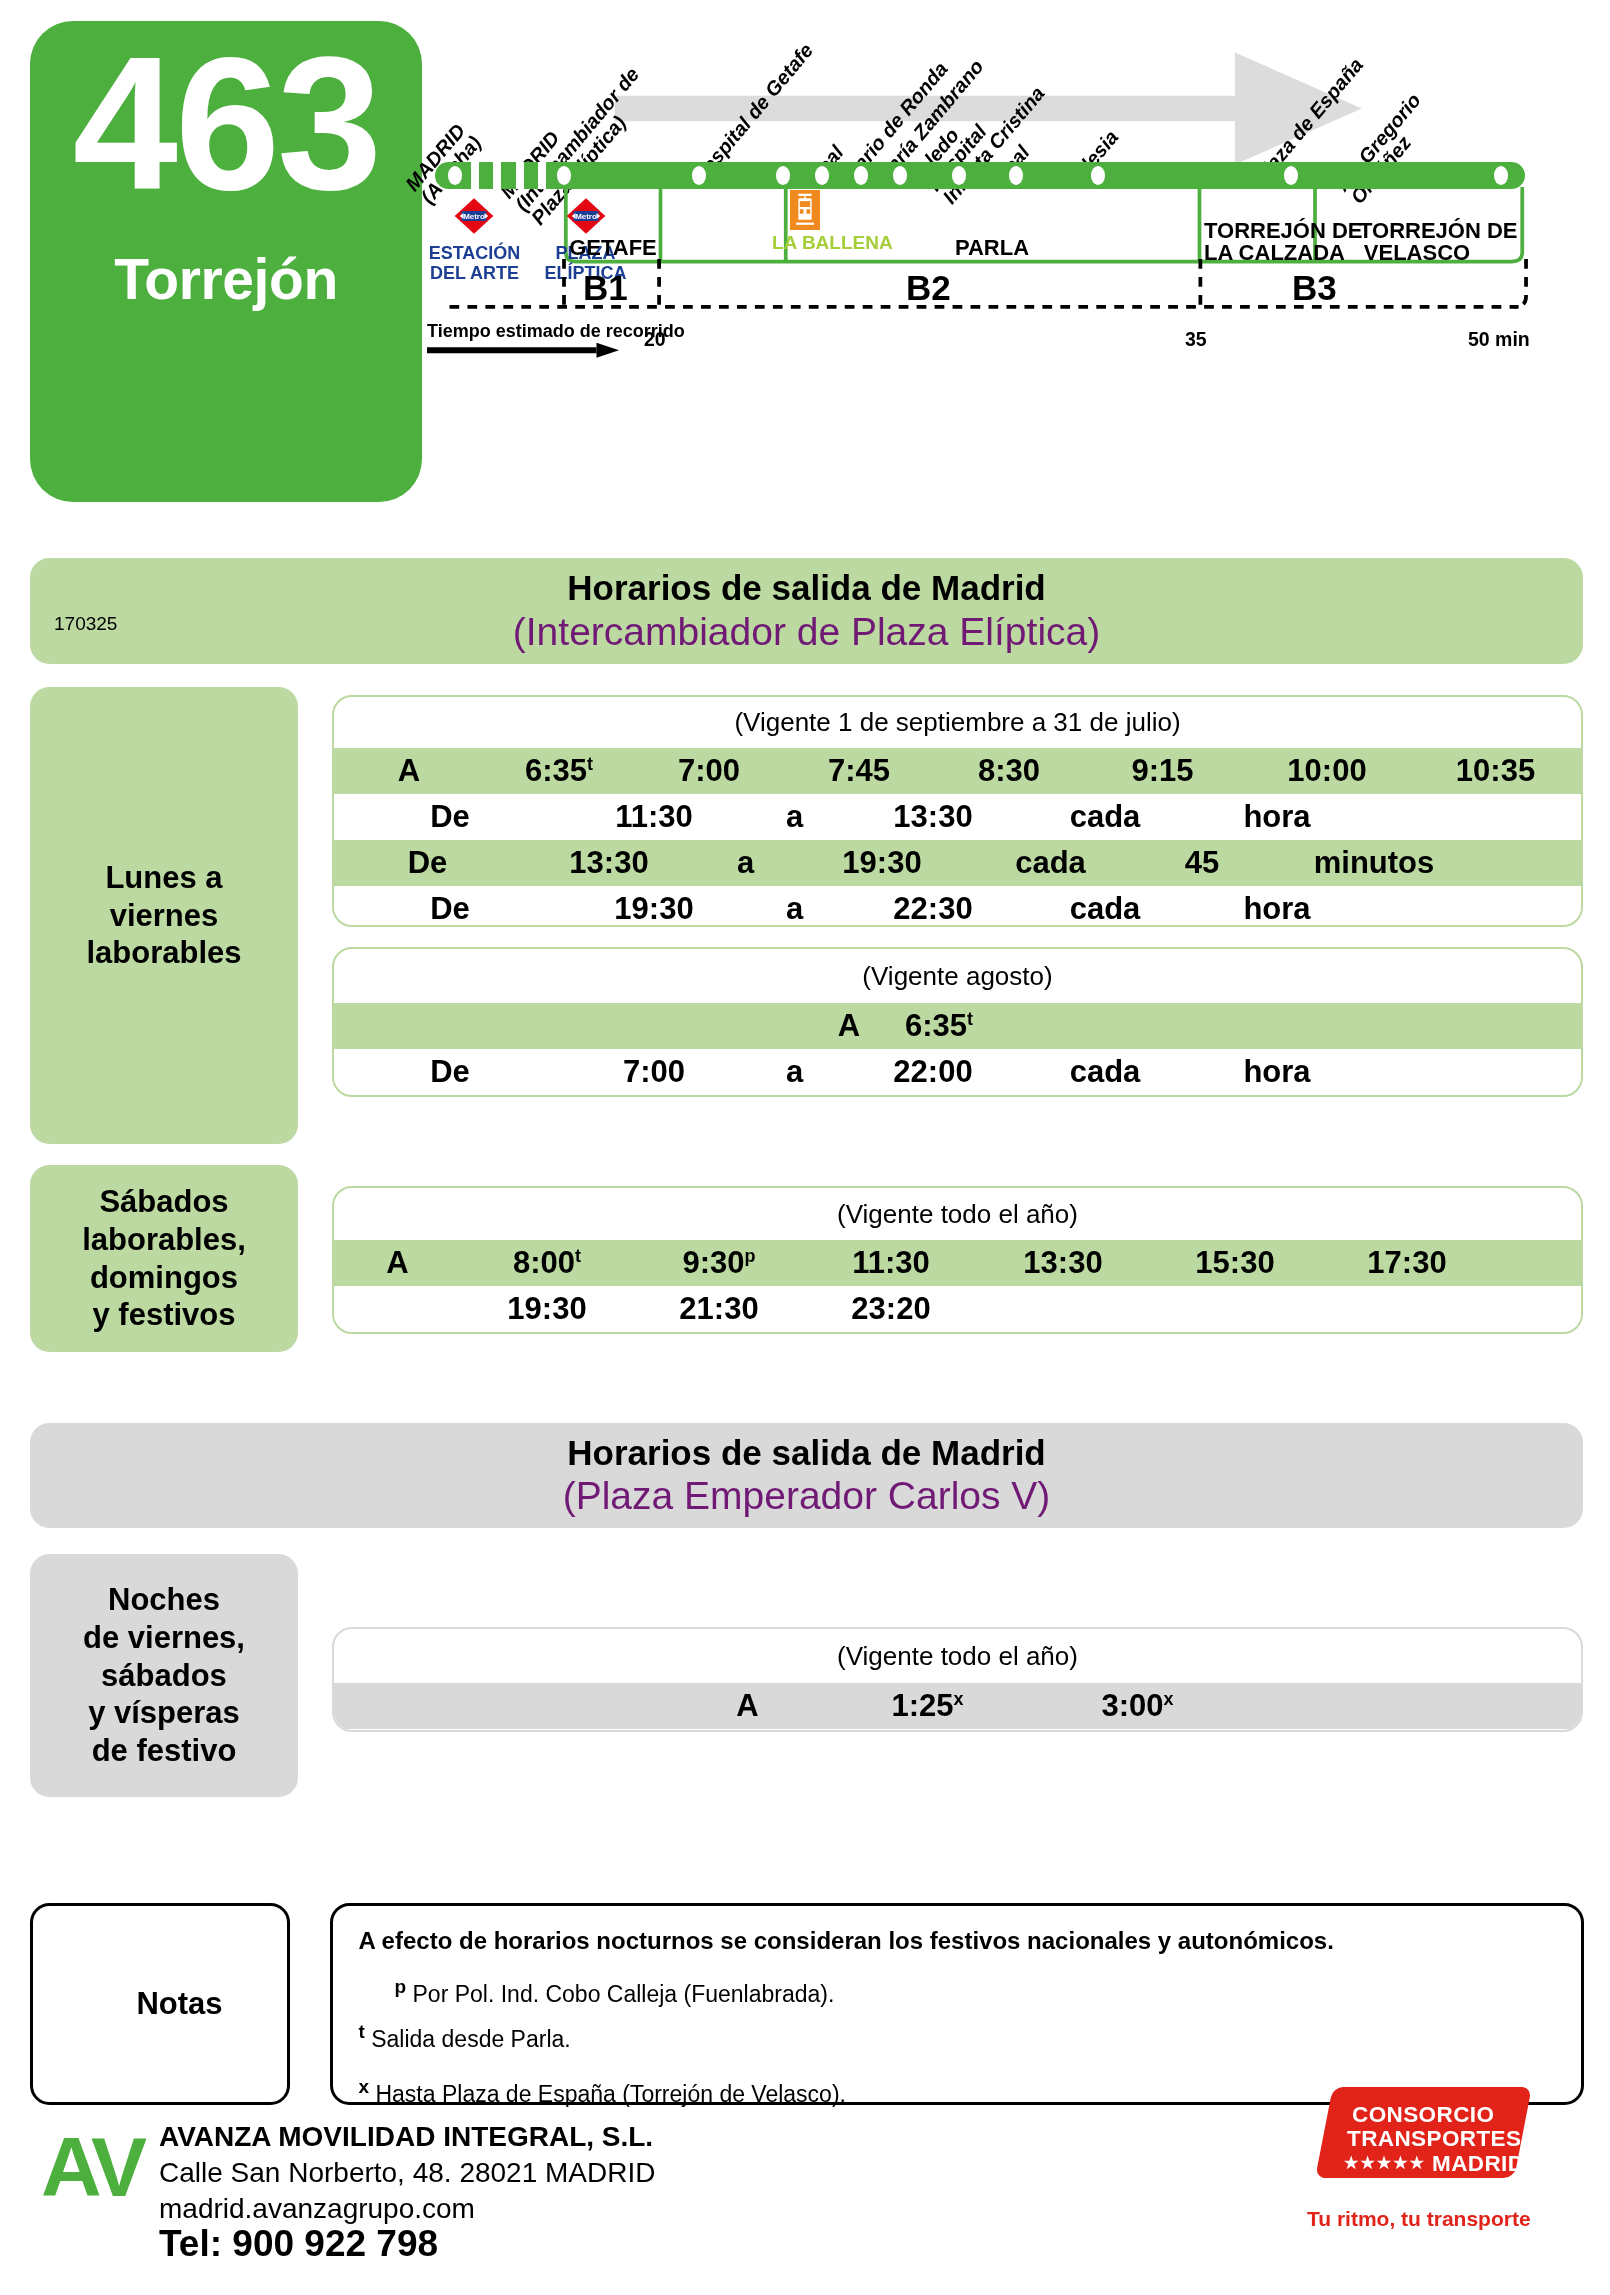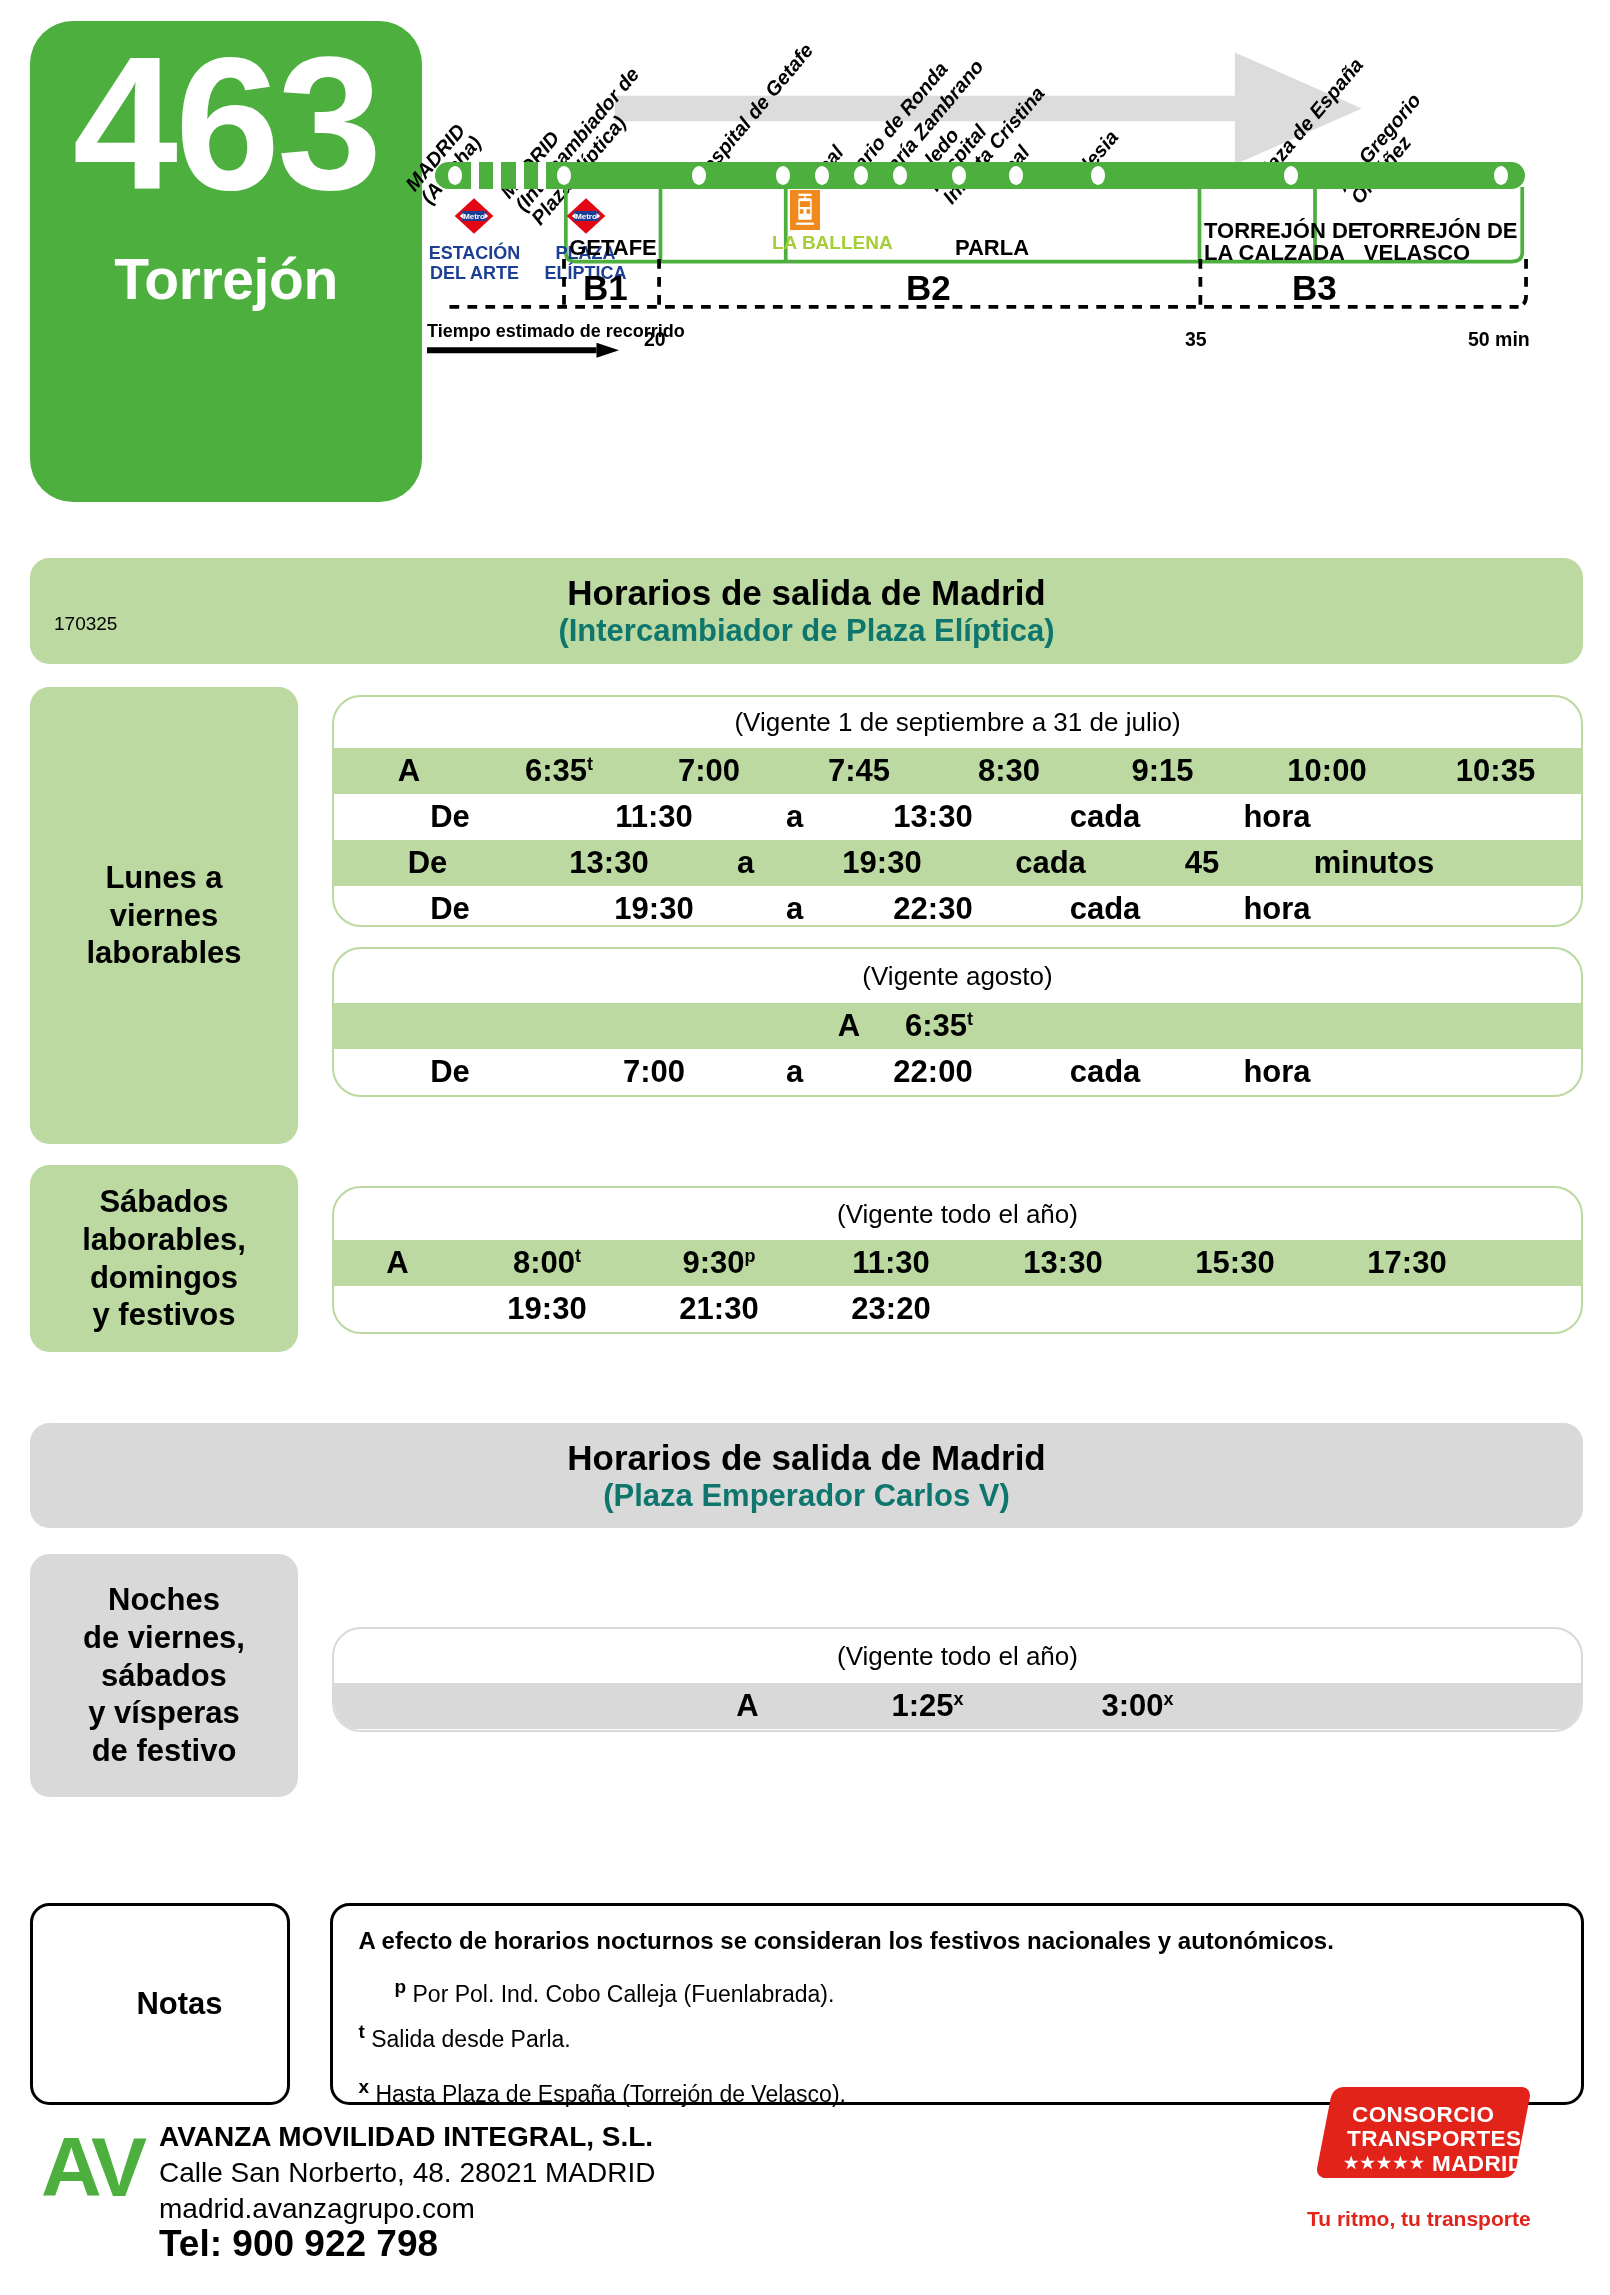--- a/index.html
+++ b/index.html
@@ -100,39 +100,39 @@
   }
 
   
   .section-bar {
     border-radius: 19.5px;
     box-sizing: border-box;
     display: flex; flex-direction: column;
     align-items: center; justify-content: center;
   }
   .section-bar .l1 { font-size: 35px; font-weight: bold; color: #000; line-height: 1.18; }
-  .section-bar .l2 { font-size: 31px; font-weight: bold; color: #0f766e; line-height: 1.18; }
+  .section-bar .l2 { font-size: 39px; font-weight: normal; color: #701a75; line-height: 1.18; }
   #code-label { position: absolute; left: 54px; top: 613px; font-size: 19px; color: #000; }
 
   
   .daybox {
     border-radius: 19.5px;
     display: flex; align-items: center; justify-content: center;
     text-align: center;
     font-size: 31px; font-weight: bold; color: #000;
     line-height: 1.22;
     box-sizing: border-box;
   }
   .daybox.green { background: #BBD9A0; }
   .daybox.grey  { background: #D9D9D9; }
 
   
   .tt-panel {
     border: 2.2px solid #BBD9A0;
-    border-radius: 29px;
+    border-radius: 20px;
     overflow: hidden;
     box-sizing: border-box;
     background: #fff;
   }
   .tt-panel.grey-panel { border-color: #D9D9D9; }
   .tt-head {
     text-align: center; font-size: 26px; color: #000;
     display: flex; align-items: center; justify-content: center;
   }
   .tt-row {

